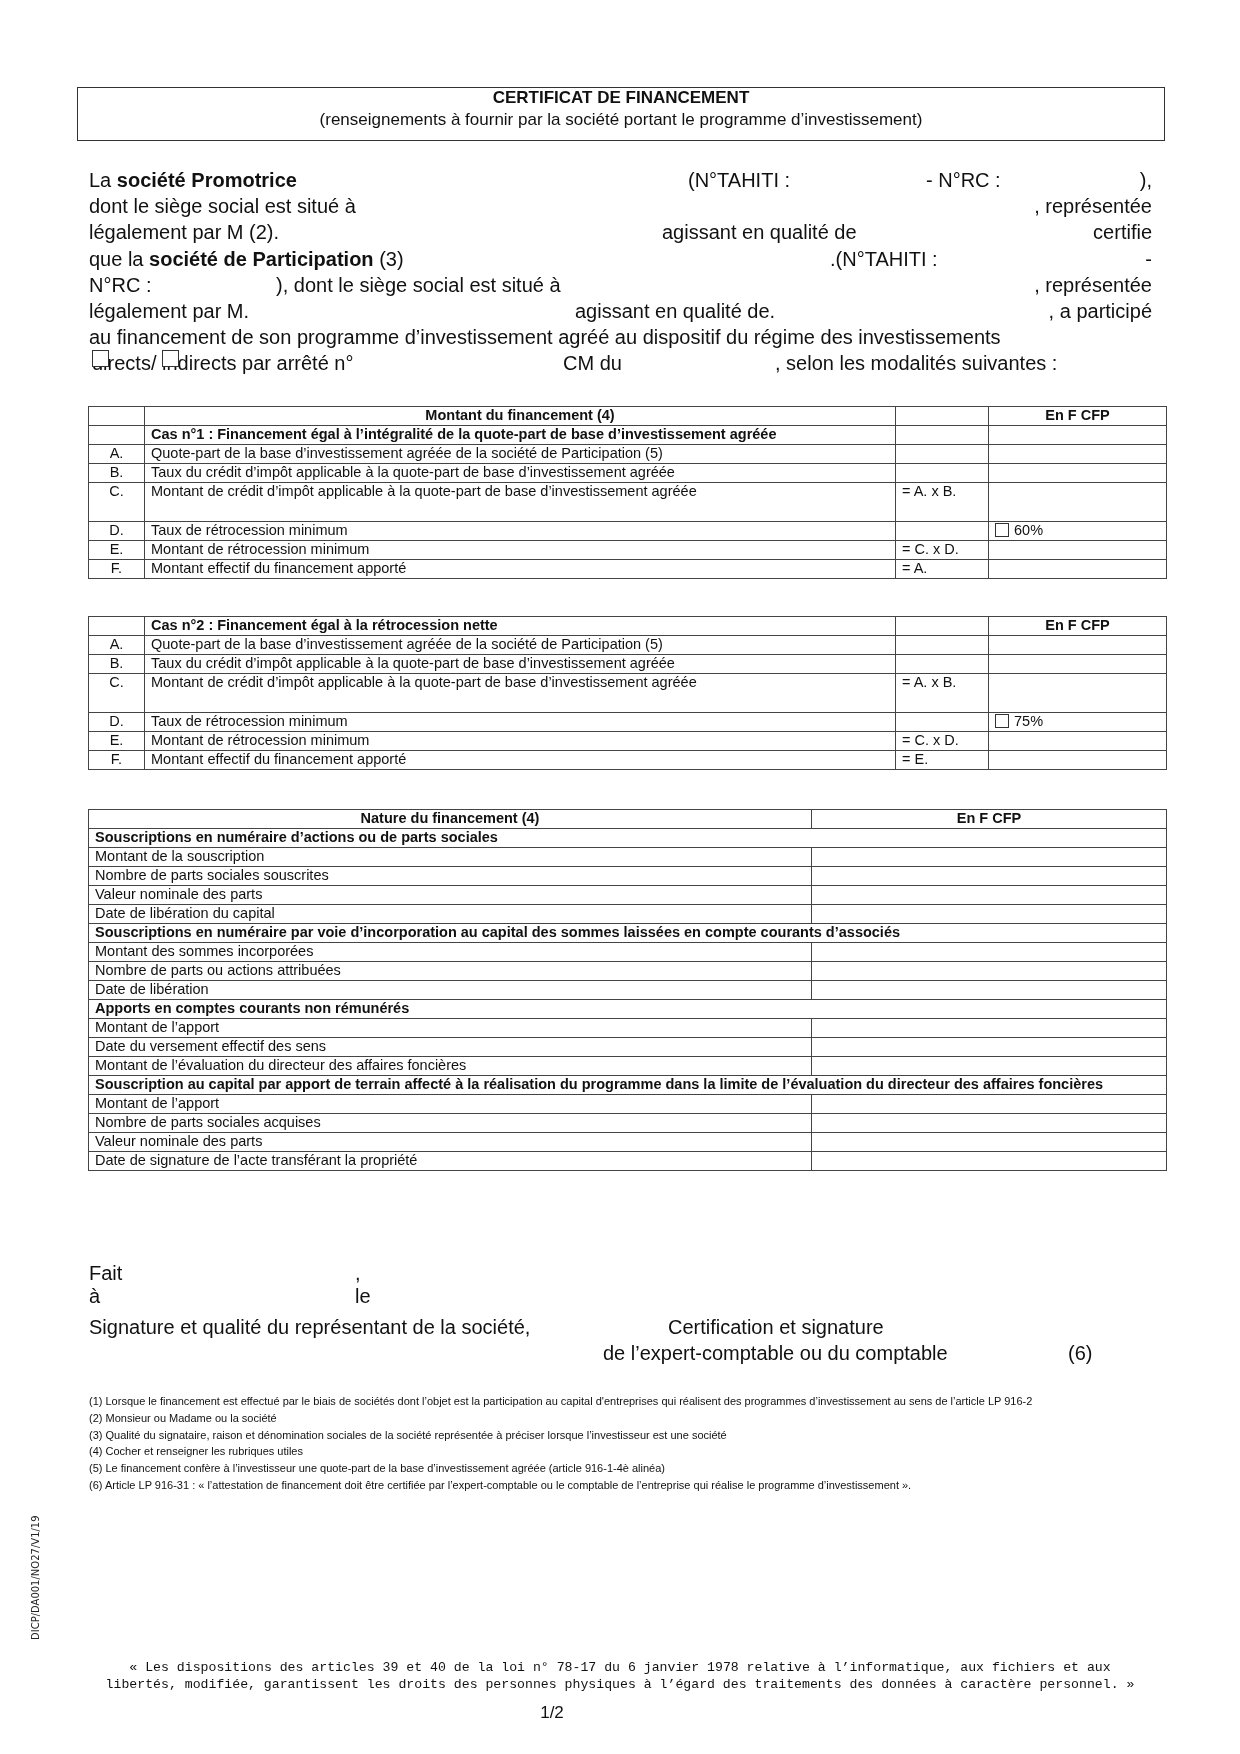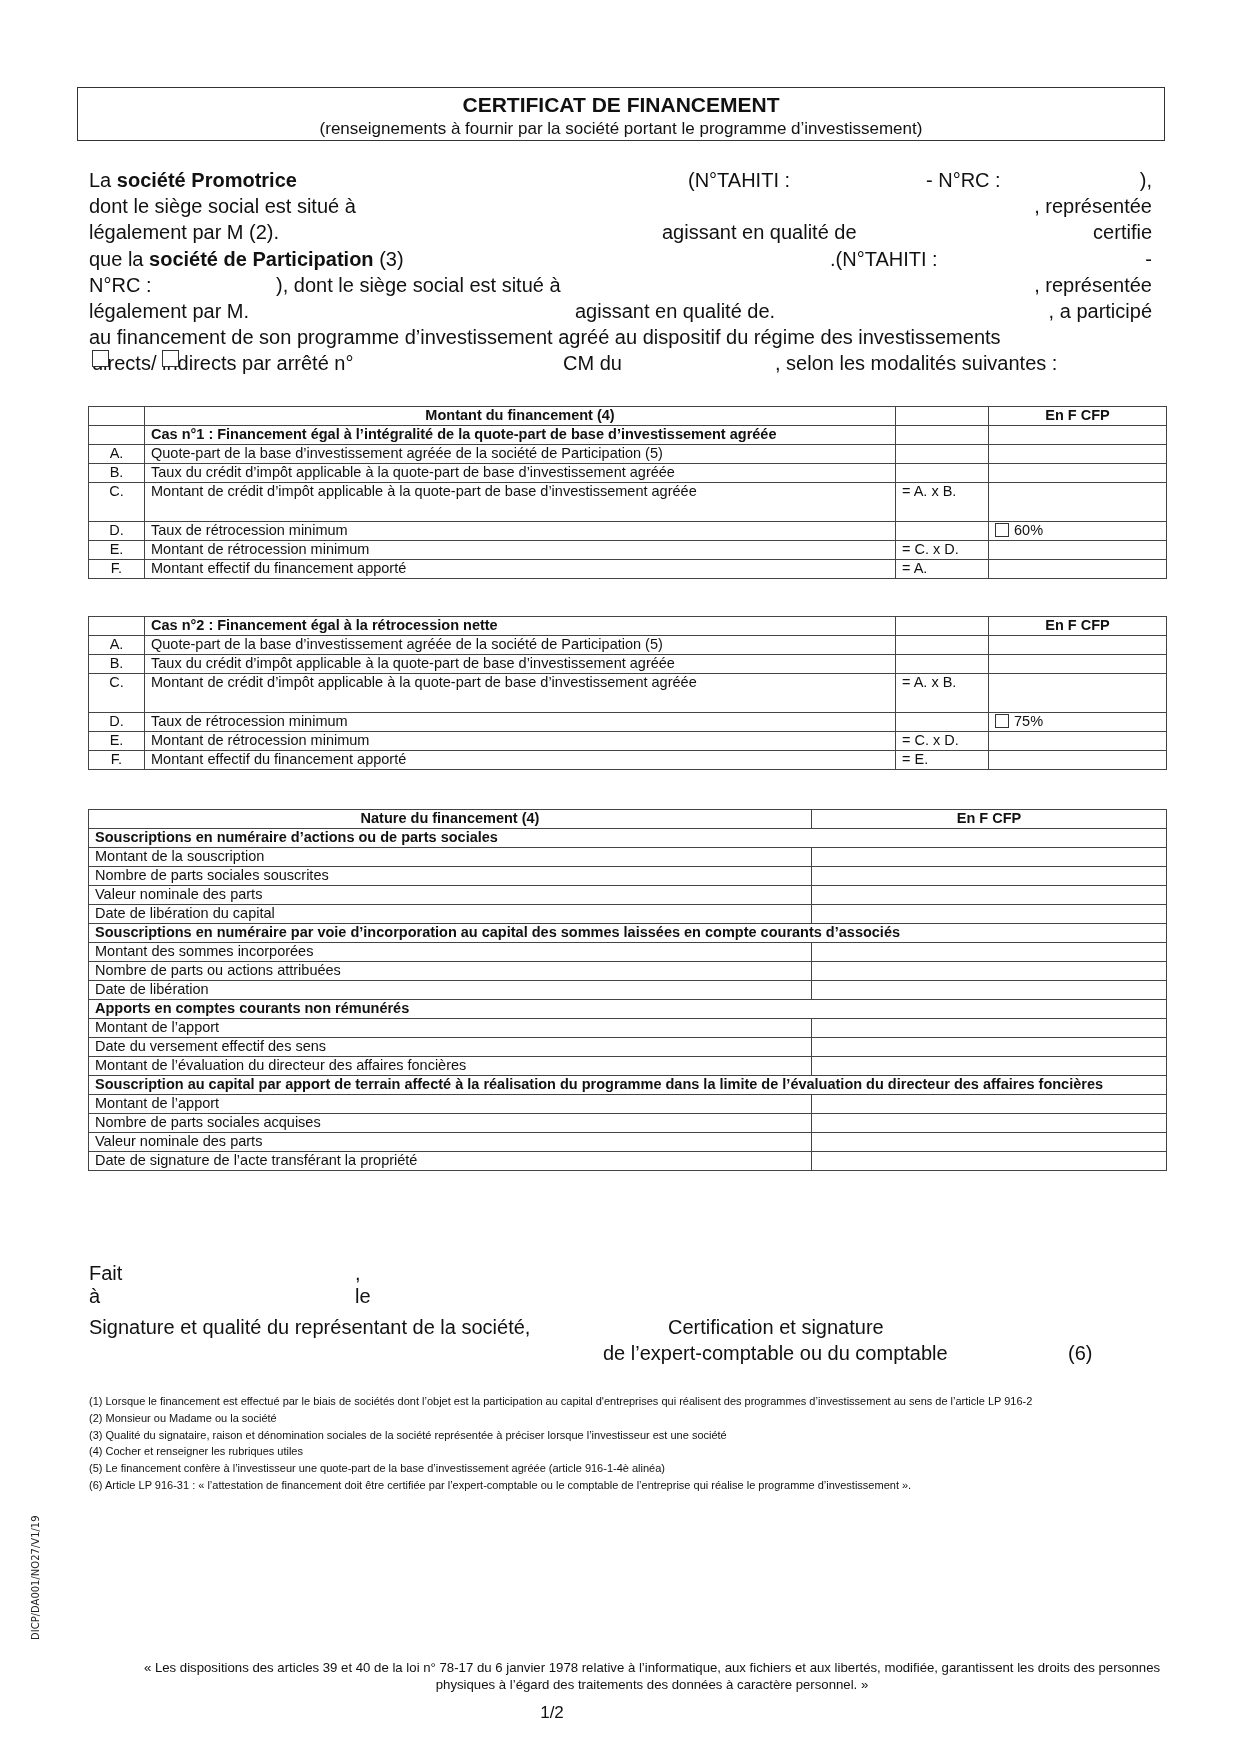--- a/index.html
+++ b/index.html
@@ -3,21 +3,21 @@
 <meta charset="utf-8">
 <style>
   html, body { margin: 0; padding: 0; background: #ffffff; }
   body { width: 1240px; height: 1754px; position: relative; overflow: hidden;
          font-family: "Liberation Sans", sans-serif; color: #111; }
   .abs { position: absolute; }
 
   
   #title-box { left: 77px; top: 87px; width: 1086px; height: 52px;
                border: 1.5px solid #333; text-align: center; }
-  #title-box .t1 { font-weight: bold; font-size: 21px; margin-top: 5px; }
+  #title-box .t1 { font-weight: bold; font-size: 17px; }
   #title-box .t2 { font-size: 17px; margin-top: 2px; }
 
   
   #intro { left: 89px; top: 167px; width: 1063px; font-size: 20px; line-height: 26.2px; }
   .line { position: relative; height: 26.2px; white-space: nowrap; }
   .line span { position: absolute; top: 0; }
   .b { font-weight: bold; }
   .cbx { display: inline-block; width: 17px; height: 17px; border: 1.5px solid #333;
          vertical-align: -2px; box-sizing: border-box; background: #fff; }
 
@@ -28,22 +28,22 @@
   table.grid td.hd { text-align: center; font-weight: bold; }
   table.grid td.bold { font-weight: bold; }
   table.grid tr.tall td { height: 38px; }
   .cb-small { display: inline-block; width: 14px; height: 14px; border: 1.3px solid #333;
               vertical-align: -2px; box-sizing: border-box; margin-right: 5px; }
 
   #sig { left: 89px; top: 1262px; font-size: 20px; }
   #footnotes { left: 89px; top: 1393px; width: 1000px; font-size: 11px; line-height: 16.8px; }
   #side-code { left: 30px; top: 1640px; font-size: 10px; transform: rotate(-90deg); transform-origin: left top;
                font-family: "DejaVu Sans", sans-serif; color: #222; white-space: nowrap; }
-  #legal { left: 100px; top: 1659px; width: 1040px; text-align: center; font-family: Liberation Sans, sans-serif;
-           font-size: 13.2px; line-height: 17px; margin-left: 32px; }
+  #legal { left: 100px; top: 1659px; width: 1040px; text-align: center; font-family: Liberation Mono, monospace;
+           font-size: 13.2px; line-height: 17px; }
   #page-num { left: 0; width: 1104px; top: 1703px; text-align: center; font-size: 17px; }
 </style>
 </head>
 <body>
 
 <div id="title-box" class="abs">
   <div class="t1">CERTIFICAT DE FINANCEMENT</div>
   <div class="t2">(renseignements à fournir par la société portant le programme d’investissement)</div>
 </div>
 

